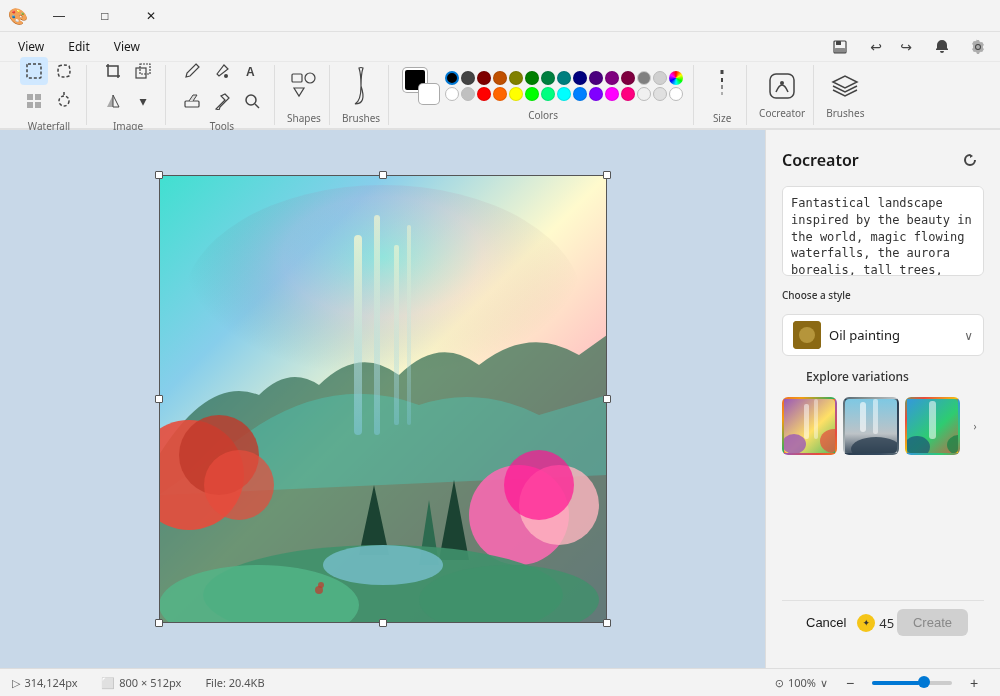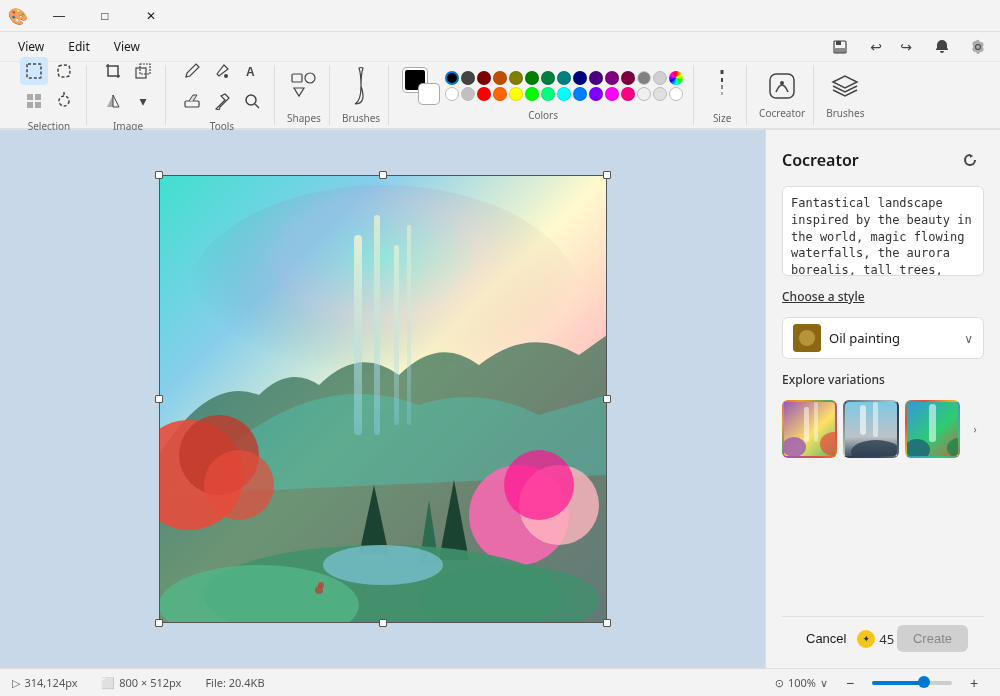--- a/index.html
+++ b/index.html
@@ -280,24 +280,23 @@
       border: 1px solid #ddd;
       border-radius: 6px;
       padding: 8px;
       font-size: 12px;
       color: #333;
       resize: none;
       background: white;
       line-height: 1.4;
     }
     .style-label {
-      font-size: 12px;
+      font-size: 10px;
       color: #333;
       font-weight: 500;
-      text-decoration: underline;
     }
     .style-dropdown {
       display: flex;
       align-items: center;
       background: white;
       border: 1px solid #ddd;
       border-radius: 6px;
       padding: 6px 10px;
       cursor: pointer;
       gap: 8px;
@@ -312,20 +311,21 @@
       font-size: 13px;
       flex: 1;
       color: #1a1a1a;
     }
     .chevron-down { font-size: 12px; color: #666; }
 
     .variations-label {
       font-size: 12px;
       color: #333;
       font-weight: 500;
+      margin-left: 24px;
     }
     .variations-row {
       display: flex;
       gap: 6px;
       align-items: center;
     }
     .variation-thumb {
       width: 62px; height: 58px;
       border-radius: 6px;
       overflow: hidden;
@@ -345,21 +345,21 @@
       width: 20px; height: 20px;
       display: flex; align-items: center; justify-content: center;
       font-size: 10px; color: #666; cursor: pointer;
     }
 
     
     .action-bar {
       display: flex;
       align-items: center;
       justify-content: space-between;
-      padding: 0 16px;
+      padding: 16px 16px;
       margin-top: auto;
       padding-top: 8px;
       border-top: 1px solid #e0e0e0;
     }
     .cancel-btn {
       background: transparent;
       border: none;
       font-size: 13px;
       cursor: pointer;
       color: #1a1a1a;
@@ -520,21 +520,21 @@
             <rect x="10" y="10" width="6" height="6" fill="#aaa"></rect>
           </svg>
       </button>
       <button class="tool-btn">
         <svg width="18" height="18" viewBox="0 0 18 18">
             <circle cx="9" cy="9" r="5" fill="none" stroke="#444" stroke-width="1.5" stroke-dasharray="3,2"></circle>
             <line x1="9" y1="3" x2="9" y2="0" stroke="#444" stroke-width="1.5"></line>
           </svg>
       </button>
     </div>
-    <span class="toolbar-group-label">Selection</span>
+    <span class="toolbar-group-label">Waterfall</span>
   </div>
 
   <div class="toolbar-group">
     <div class="toolbar-tools-row">
       <button class="tool-btn">
         <svg width="18" height="18" viewBox="0 0 18 18">
             <path d="M4 2v12h12M2 4h12v12" stroke="#444" stroke-width="1.5" fill="none"></path>
           </svg>
       </button>
       <button class="tool-btn">

